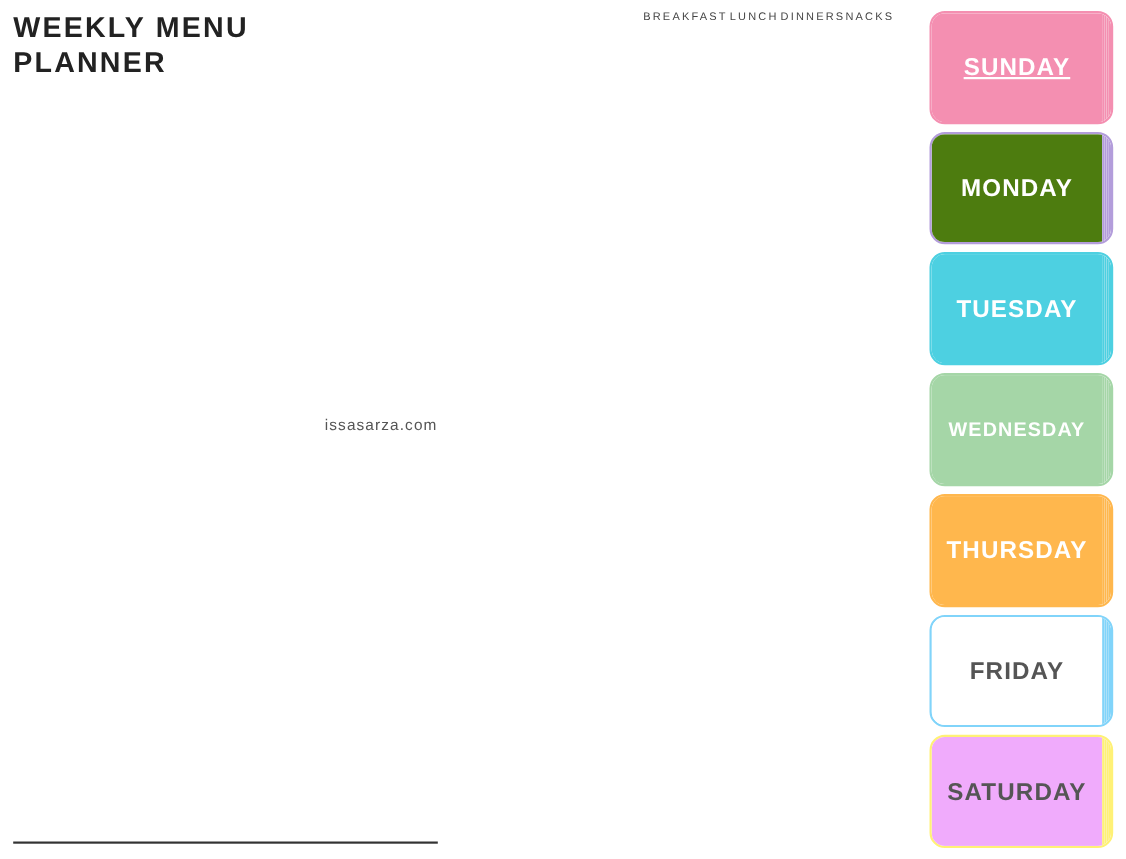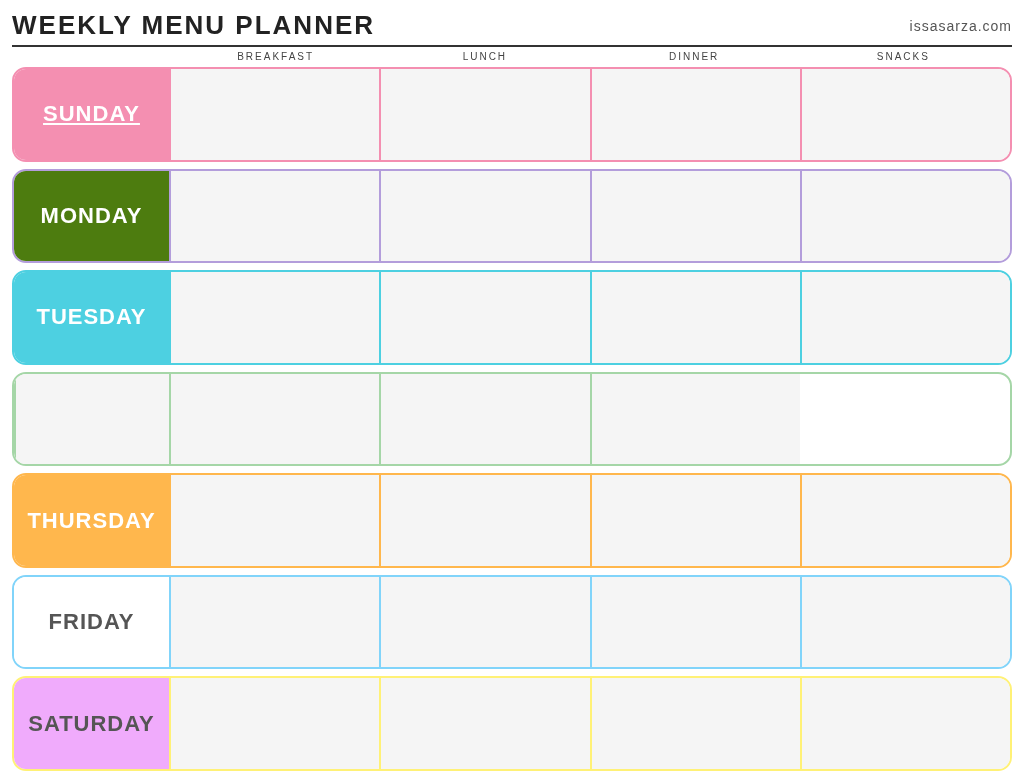--- a/index.html
+++ b/index.html
@@ -15,21 +15,22 @@
       font-family: 'Arial', sans-serif;
       overflow: hidden;
     }
 
     .page {
       width: 1024px;
       height: 781px;
       background: #ffffff;
       padding: 10px 12px 10px 12px;
       display: flex;
-      flex-direction: column;
+      flex-direction: row;
+      gap: 28px;
     }
 
     .header {
       display: flex;
       justify-content: space-between;
       align-items: flex-start;
       padding-bottom: 4px;
       border-bottom: 2px solid #333;
       margin-bottom: 4px;
     }
@@ -221,20 +222,21 @@
         <div class="day-cell"></div>
       </div>
       <div class="day-row row-tuesday">
         <div class="day-label">Tuesday</div>
         <div class="day-cell"></div>
         <div class="day-cell"></div>
         <div class="day-cell"></div>
         <div class="day-cell"></div>
       </div>
       <div class="day-row row-wednesday">
+        <div class="day-label">Wednesday</div>
         <div class="day-cell"></div>
         <div class="day-cell"></div>
         <div class="day-cell"></div>
         <div class="day-cell"></div>
       </div>
       <div class="day-row row-thursday">
         <div class="day-label">Thursday</div>
         <div class="day-cell"></div>
         <div class="day-cell"></div>
         <div class="day-cell"></div>

